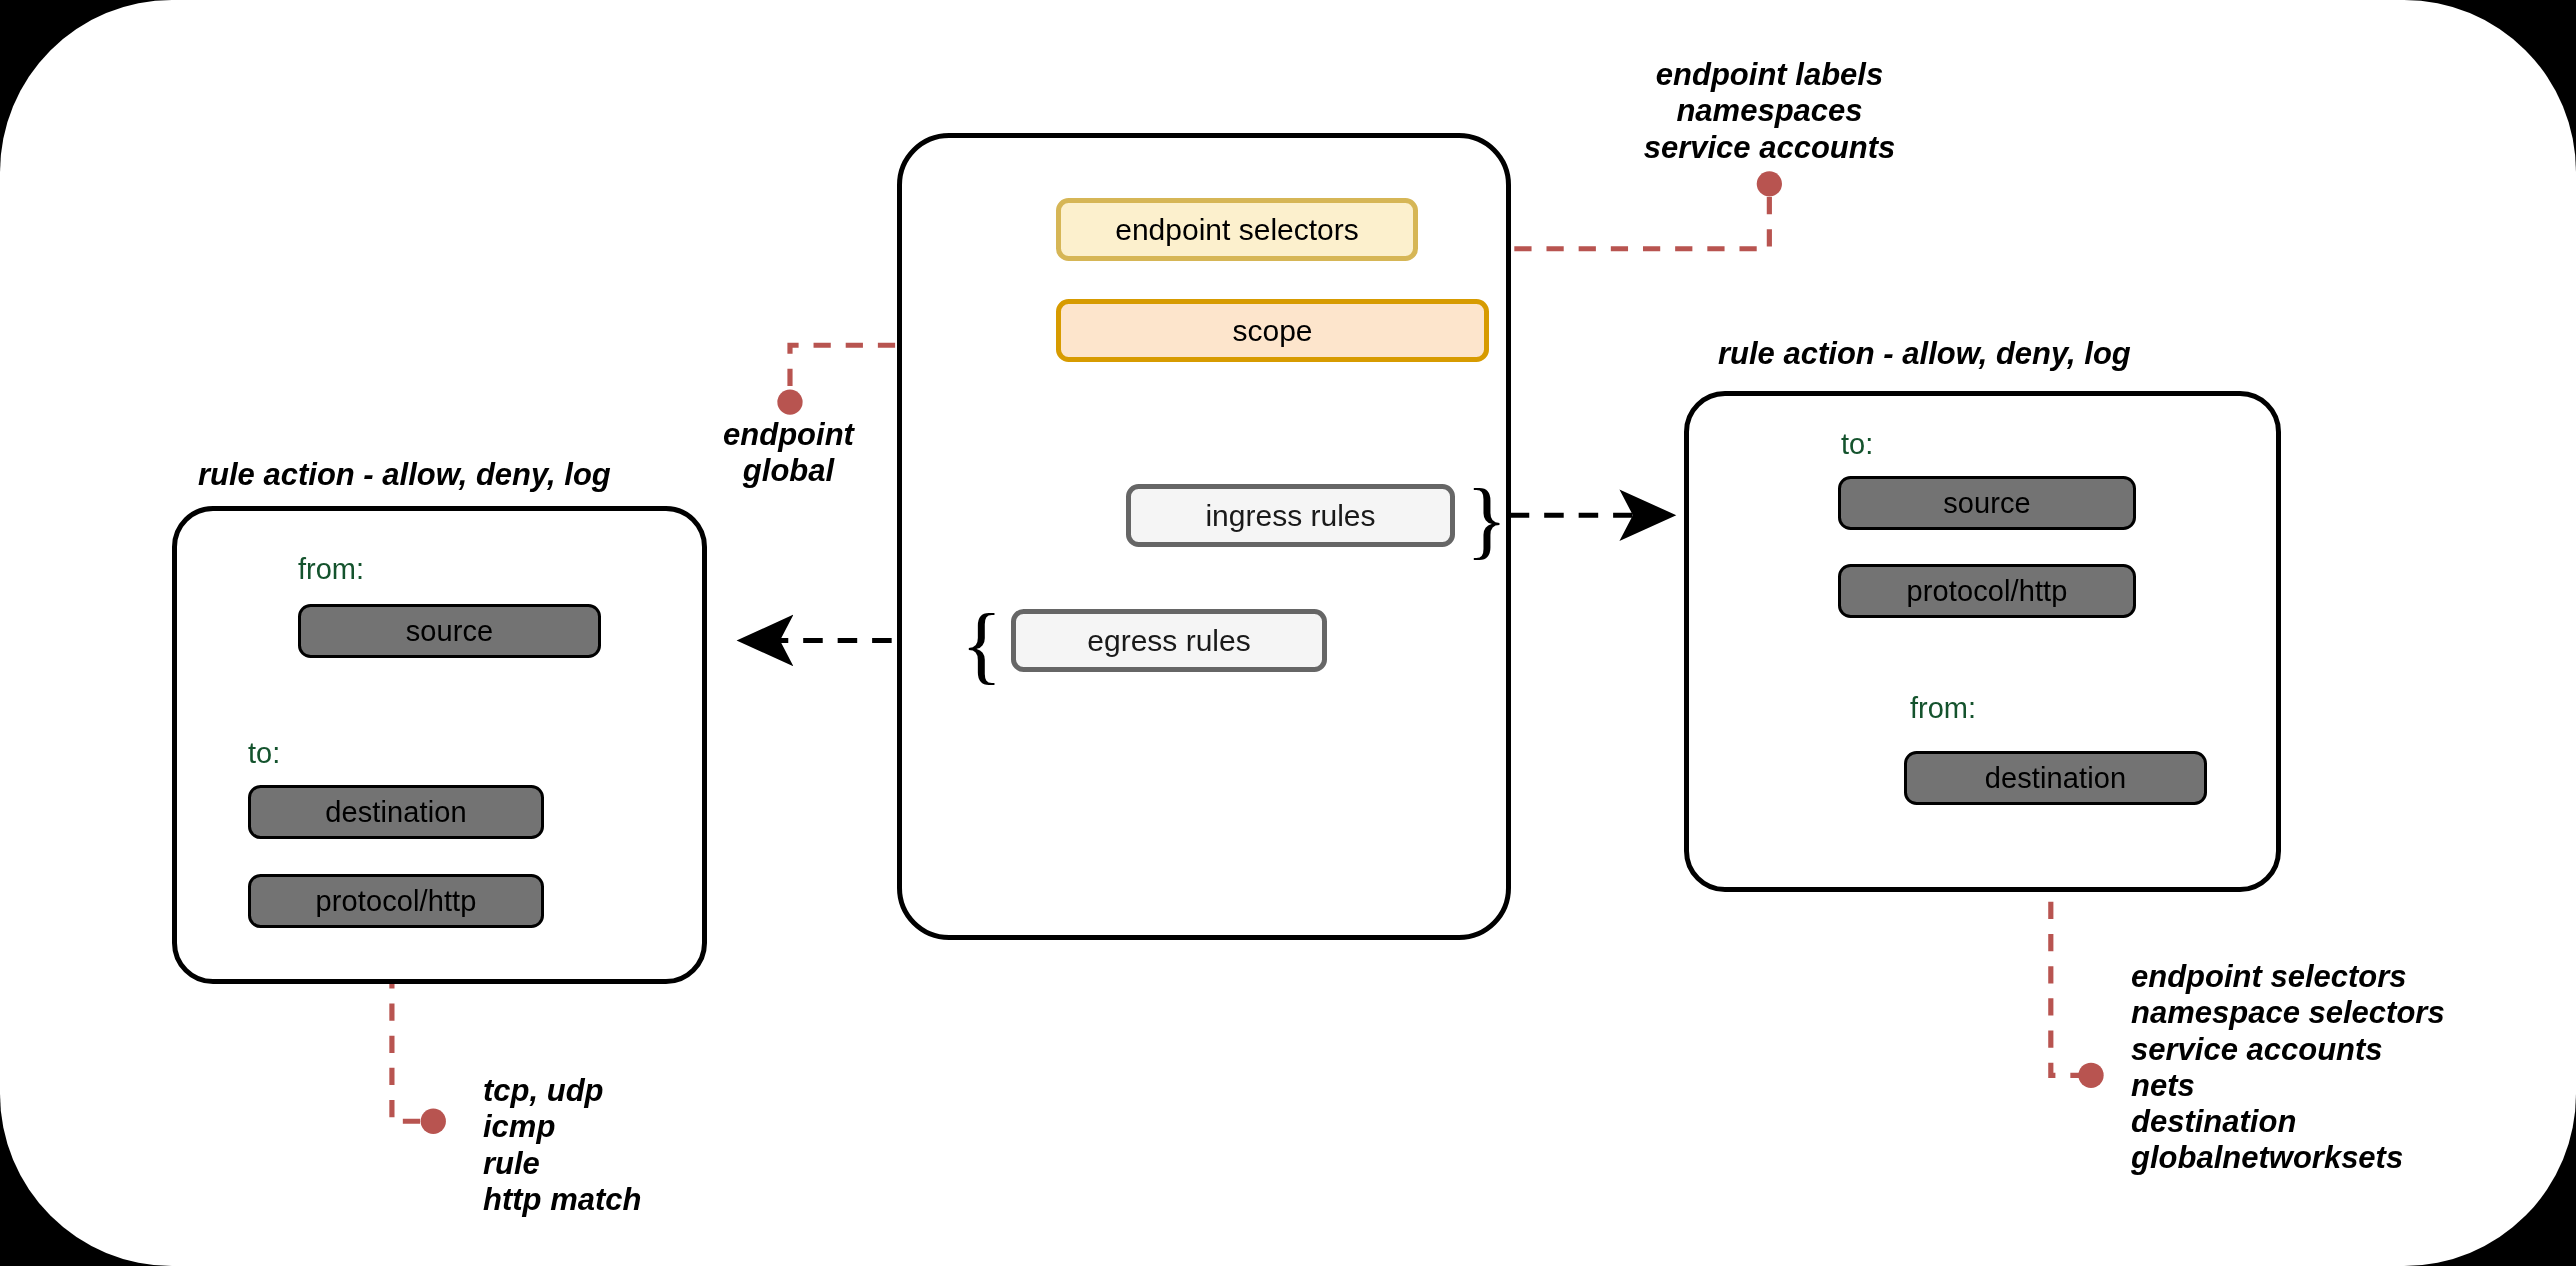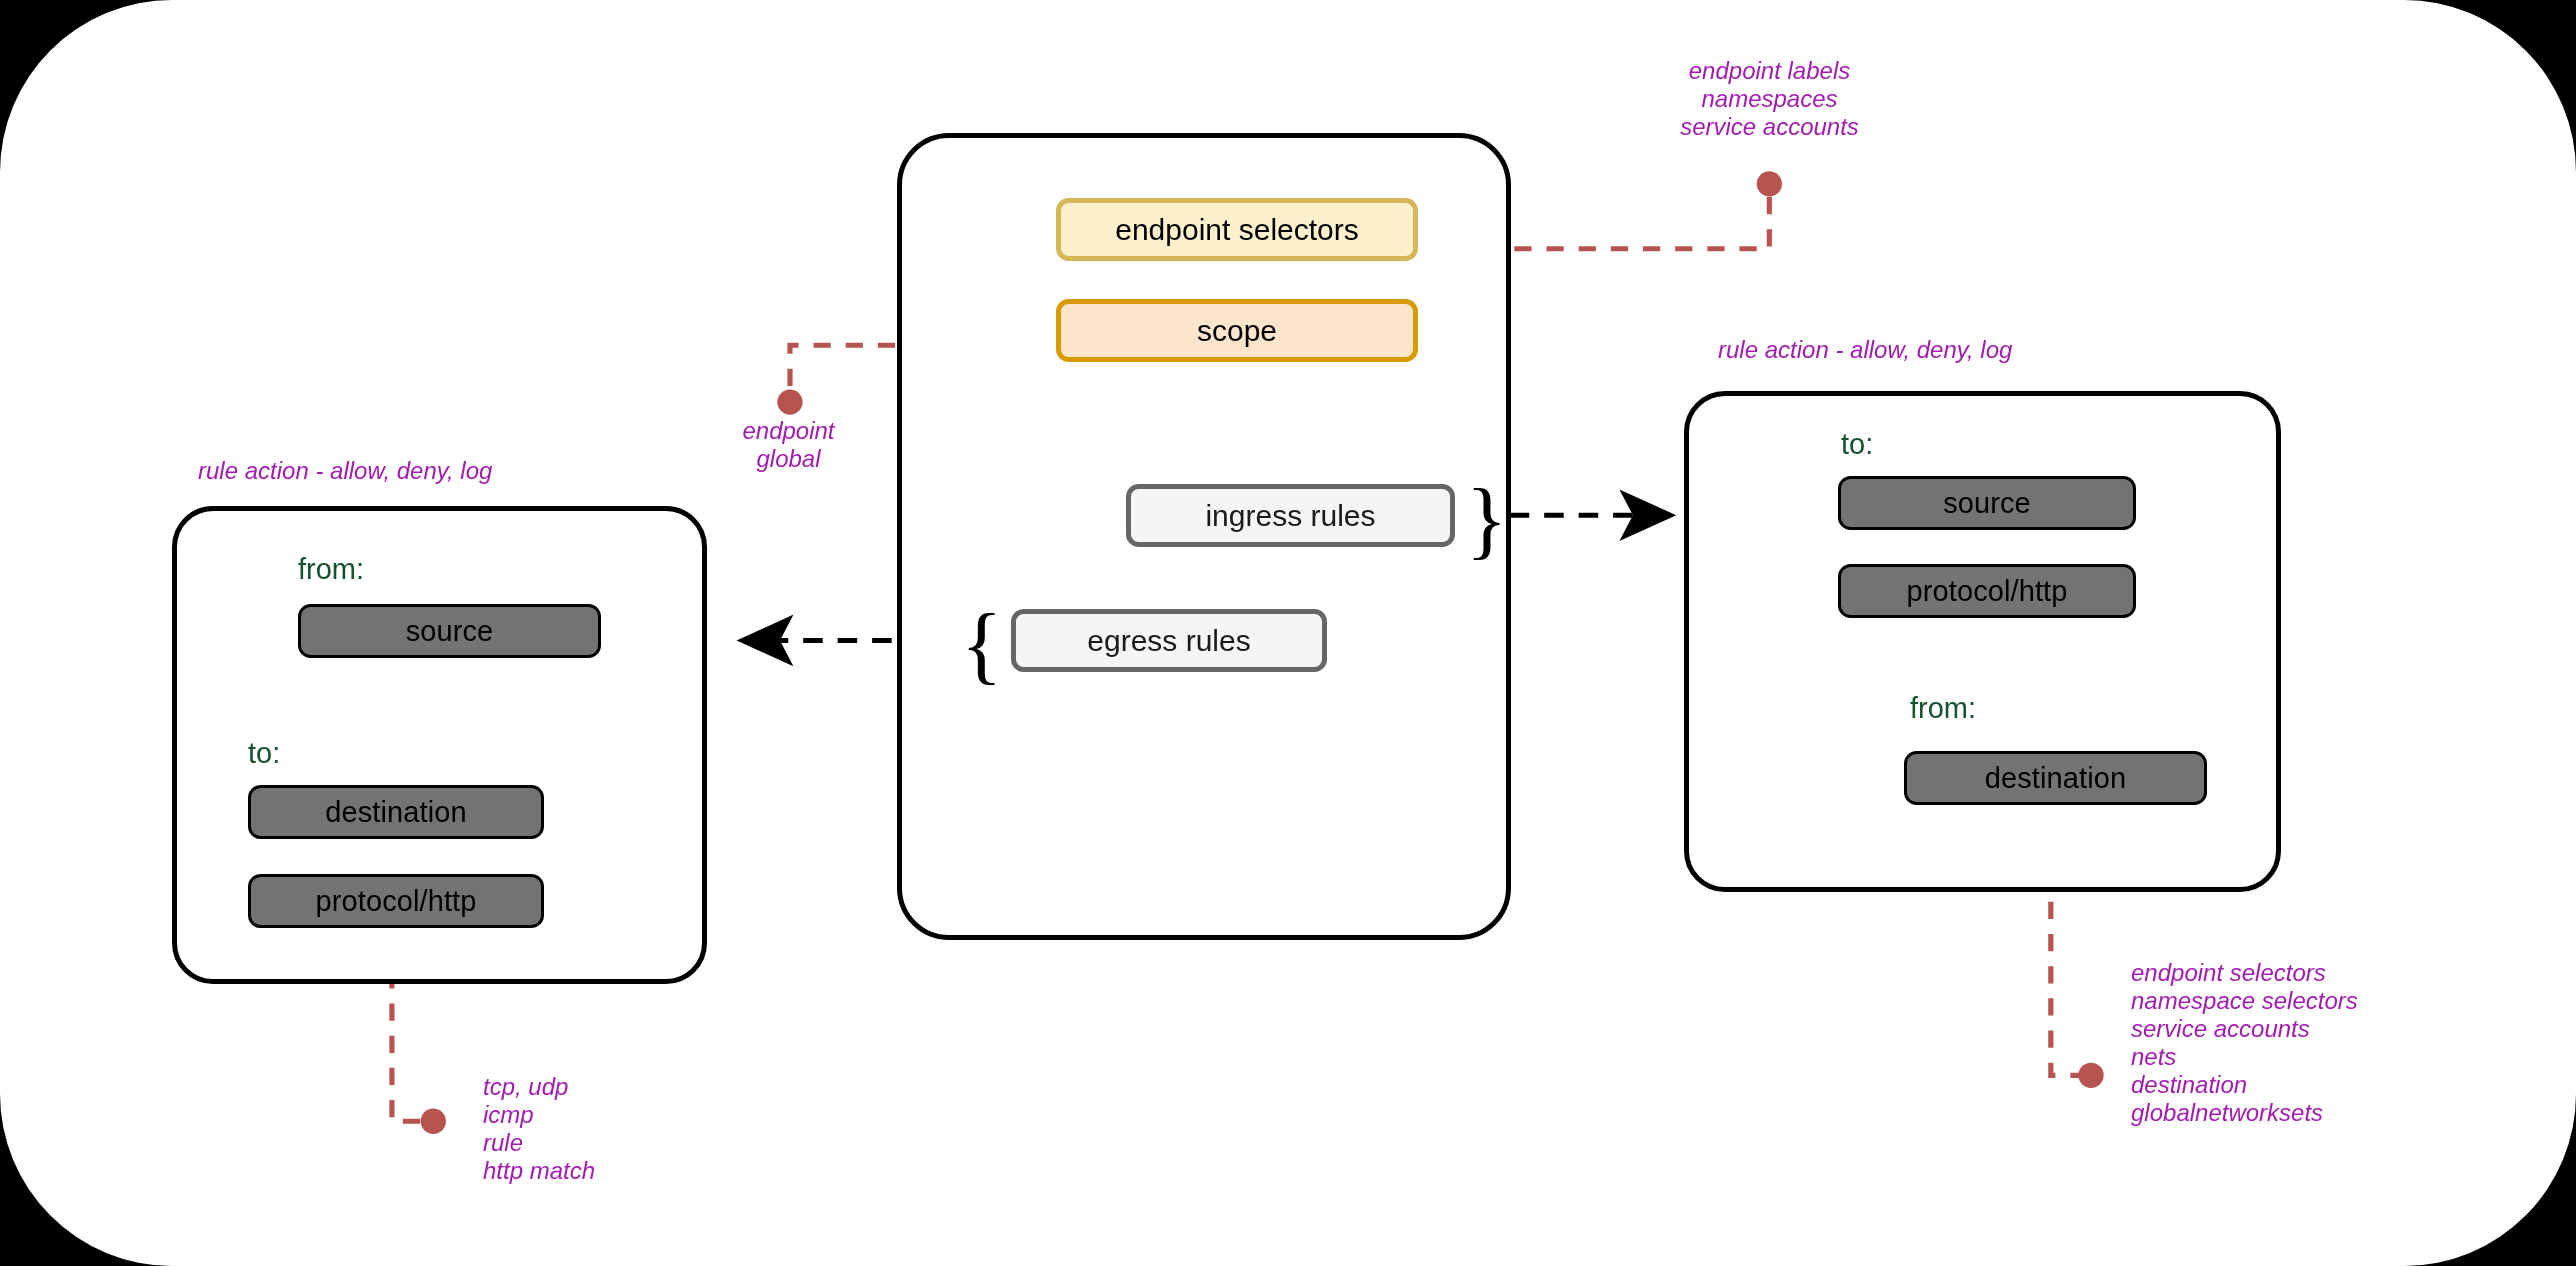--- a/index.html
+++ b/index.html
@@ -85,21 +85,21 @@
     border-radius: 12.6px;
   }
   #endpoint-selectors-box {
     left: 1056px; top: 198px;
     width: 362px; height: 63px;
     background: #FCF0CD;
     border: 5.7px solid #D6B656;
   }
   #scope-box {
     left: 1056px; top: 299px;
-    width: 362px; height: 63px;
+    width: 433px; height: 63px;
     background: #FDE5CC;
     border: 5.7px solid #D79B00;
   }
   .grey-box {
     position: absolute;
     box-sizing: border-box;
     display: flex;
     align-items: center;
     justify-content: center;
     font-size: 30px;
@@ -125,23 +125,23 @@
     color: #000000;
     font-family: "Liberation Serif", serif;
     font-weight: 400;
   }
   #brace-ingress { left: 1466px; top: 476px; }
   #brace-egress  { left: 961px; top: 601px; }
 
   
   .annot {
     position: absolute;
-    color: #a21caf;
-    font-size: 24px;
-    font-weight: normal;
+    color: #000000;
+    font-size: 31px;
+    font-weight: bold;
     font-style: italic;
     line-height: 1.17;
     white-space: nowrap;
   }
   .annot.left   { text-align: left; }
 
   #annot-endpoint-top { left: 1640px; top: 57px; width: 259px; text-align: center; }
   #annot-namespace    { left: 705px; top: 417px; width: 167px; text-align: center; }
   #annot-rule-left    { left: 198px;  top: 457px; }
   #annot-rule-right   { left: 1718px; top: 336px; }

